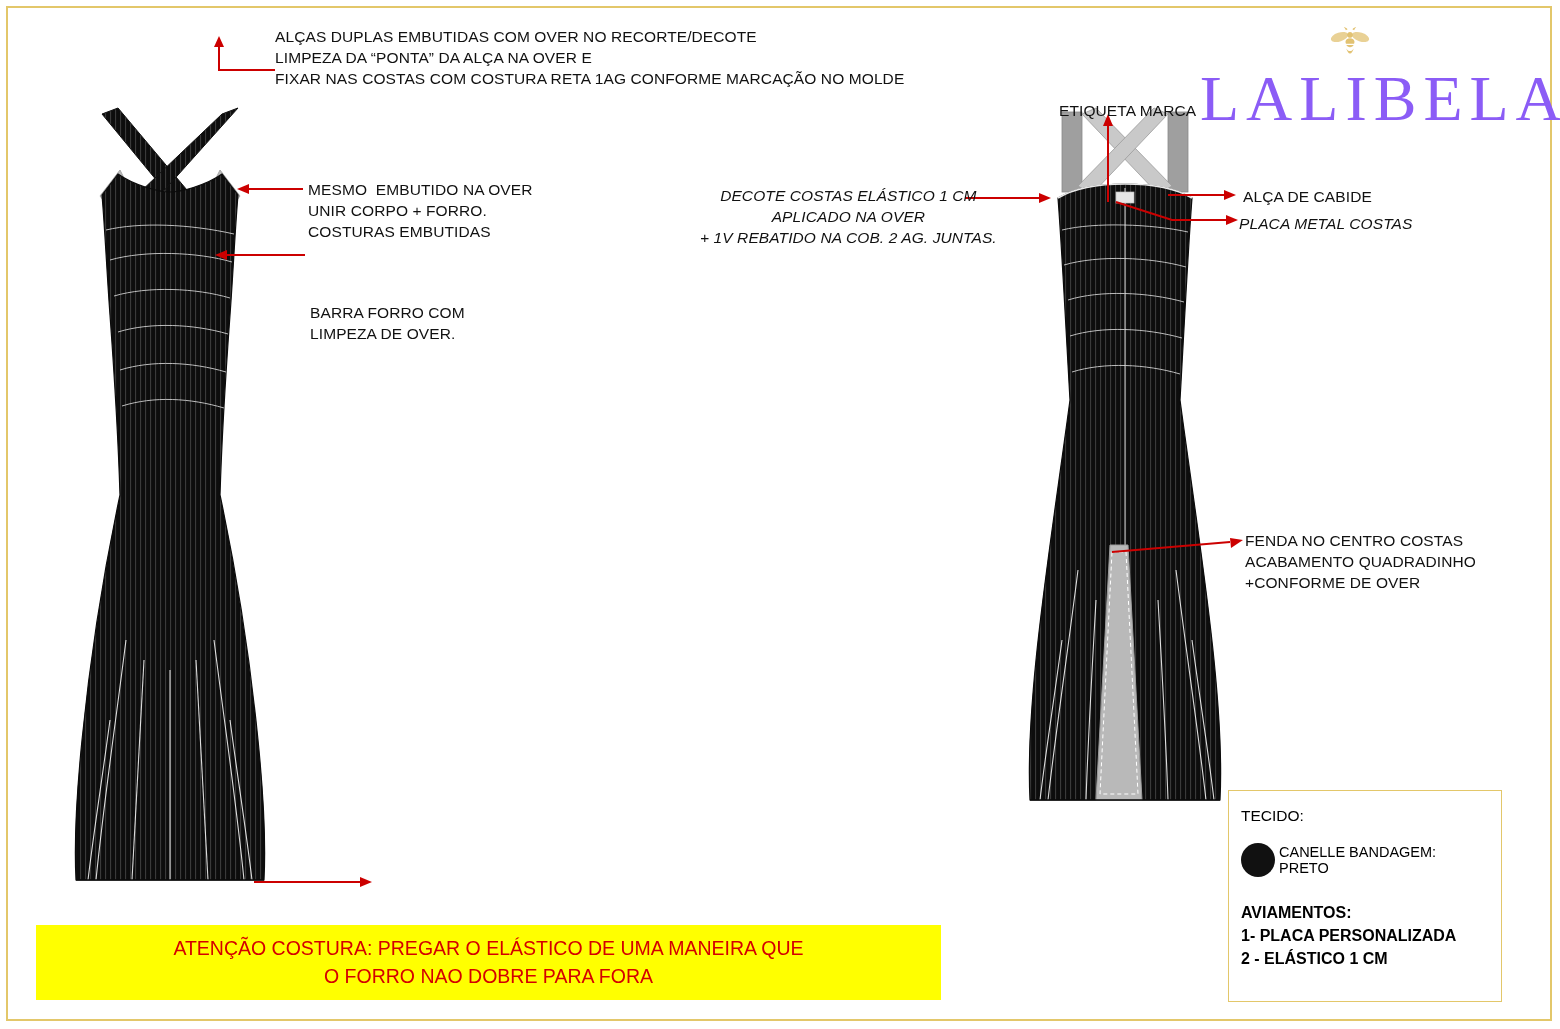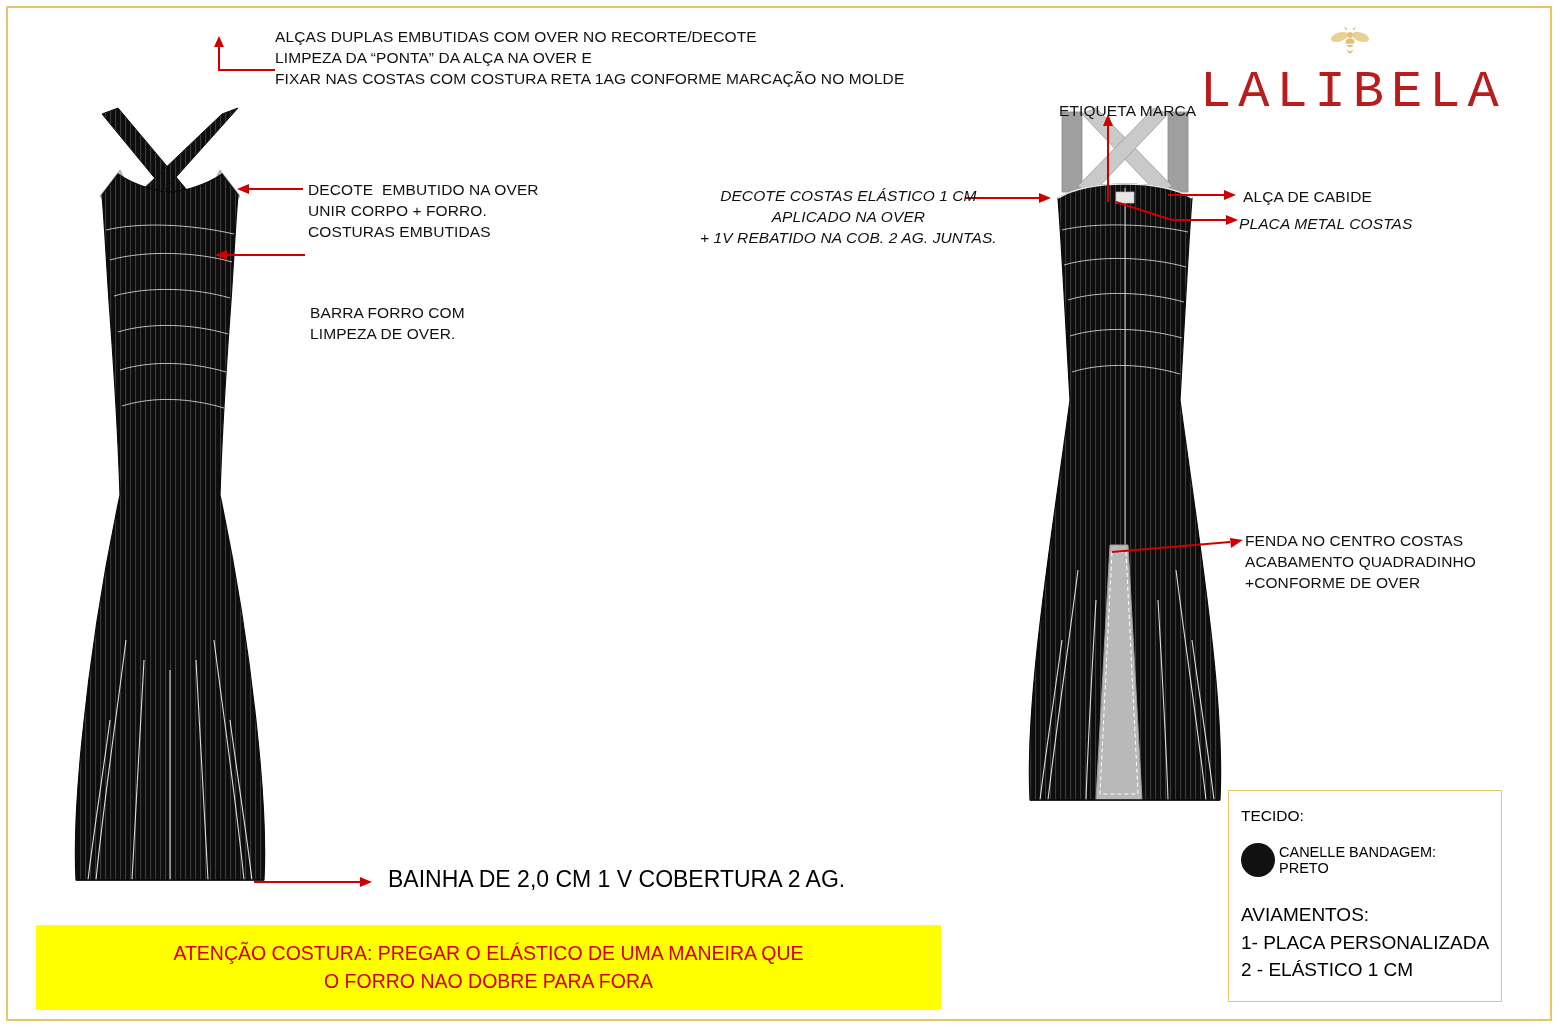--- a/index.html
+++ b/index.html
@@ -46,40 +46,40 @@
   
   .logo-wrap {
     position: absolute;
     right: 60px;
     top: 26px;
     width: 300px;
     text-align: center;
     color: #e6cb7a;
   }
   .logo-text {
-    font-family: Liberation Mono, monospace;
-    font-size: 52px;
+    font-family: Liberation Serif, serif;
+    font-size: 64px;
     letter-spacing: 7px;
-    color: #b91c1c;
+    color: #8b5cf6;
     line-height: 1;
   }
   .bee {
     font-size: 34px;
     line-height: 1;
     color: #e2c272;
     margin-bottom: 2px;
   }
 
   
   .warning {
     position: absolute;
     left: 36px;
     top: 925px;
     width: 905px;
-    height: 85px;
+    height: 75px;
     background: #ffff00;
     display: flex;
     flex-direction: column;
     align-items: center;
     justify-content: center;
   }
   .warning div {
     color: #d40000;
     font-size: 19.5px;
     line-height: 1.4;
@@ -117,21 +117,21 @@
     margin-bottom: 24px;
   }
   .swatch {
     width: 34px;
     height: 34px;
     border-radius: 50%;
     background: #111111;
     flex: none;
   }
   .swatch-label { font-size: 14.5px; }
-  .legend .lg-sub { font-size: 19px; line-height: 1.45; white-space: pre; }
+  .legend .lg-sub { font-size: 16px; line-height: 1.45; white-space: pre; font-weight: bold; }
 
   
   .figure { position: absolute; }
   .figure svg { display: block; overflow: visible; }
 </style>
 </head>
 <body>
 
 <div id="page">
 
@@ -338,21 +338,21 @@
     <svg width="136" height="22">
       <line x1="2" y1="14" x2="120" y2="4" stroke="#cc0000" stroke-width="2"></line>
       <polygon points="133,2 120,0 121,10" fill="#cc0000"></polygon>
     </svg>
   </div>
 
   <div class="note" style="left:275px; top:27px;">ALÇAS DUPLAS EMBUTIDAS COM OVER NO RECORTE/DECOTE
 LIMPEZA DA “PONTA” DA ALÇA NA OVER E
 FIXAR NAS COSTAS COM COSTURA RETA 1AG CONFORME MARCAÇÃO NO MOLDE</div>
 
-  <div class="note" style="left:308px; top:180px;">DECOTE  EMBUTIDO NA OVER
+  <div class="note" style="left:308px; top:180px;">MESMO  EMBUTIDO NA OVER
 UNIR CORPO + FORRO.
 COSTURAS EMBUTIDAS</div>
 
 
   <div class="note" style="left:310px; top:303px;">BARRA FORRO COM
 LIMPEZA DE OVER.</div>
 
   <div class="note center" style="left:700px; top:186px;">DECOTE COSTAS ELÁSTICO 1 CM
 APLICADO NA OVER
 + 1V REBATIDO NA COB. 2 AG. JUNTAS.</div>
@@ -360,21 +360,20 @@
   <div class="note" style="left:1040px; top:101px;margin-left:19px;">ETIQUETA MARCA</div>
 
   <div class="note" style="left:1243px; top:187px;">ALÇA DE CABIDE</div>
 
   <div class="note" style="left:1239px; top:214px;font-style:italic;">PLACA METAL COSTAS</div>
 
   <div class="note" style="left:1245px; top:531px;">FENDA NO CENTRO COSTAS
 ACABAMENTO QUADRADINHO
 +CONFORME DE OVER</div>
 
-  <div class="hem-label">BAINHA DE 2,0 CM 1 V COBERTURA 2 AG.</div>
 
   <div class="warning">
     <div>ATENÇÃO COSTURA: PREGAR O ELÁSTICO DE UMA MANEIRA QUE</div>
     <div>O FORRO NAO DOBRE PARA FORA</div>
   </div>
 
   <div class="legend">
     <div class="lg-title">TECIDO:</div>
     <div class="swatch-row">
       <div class="swatch"></div>

